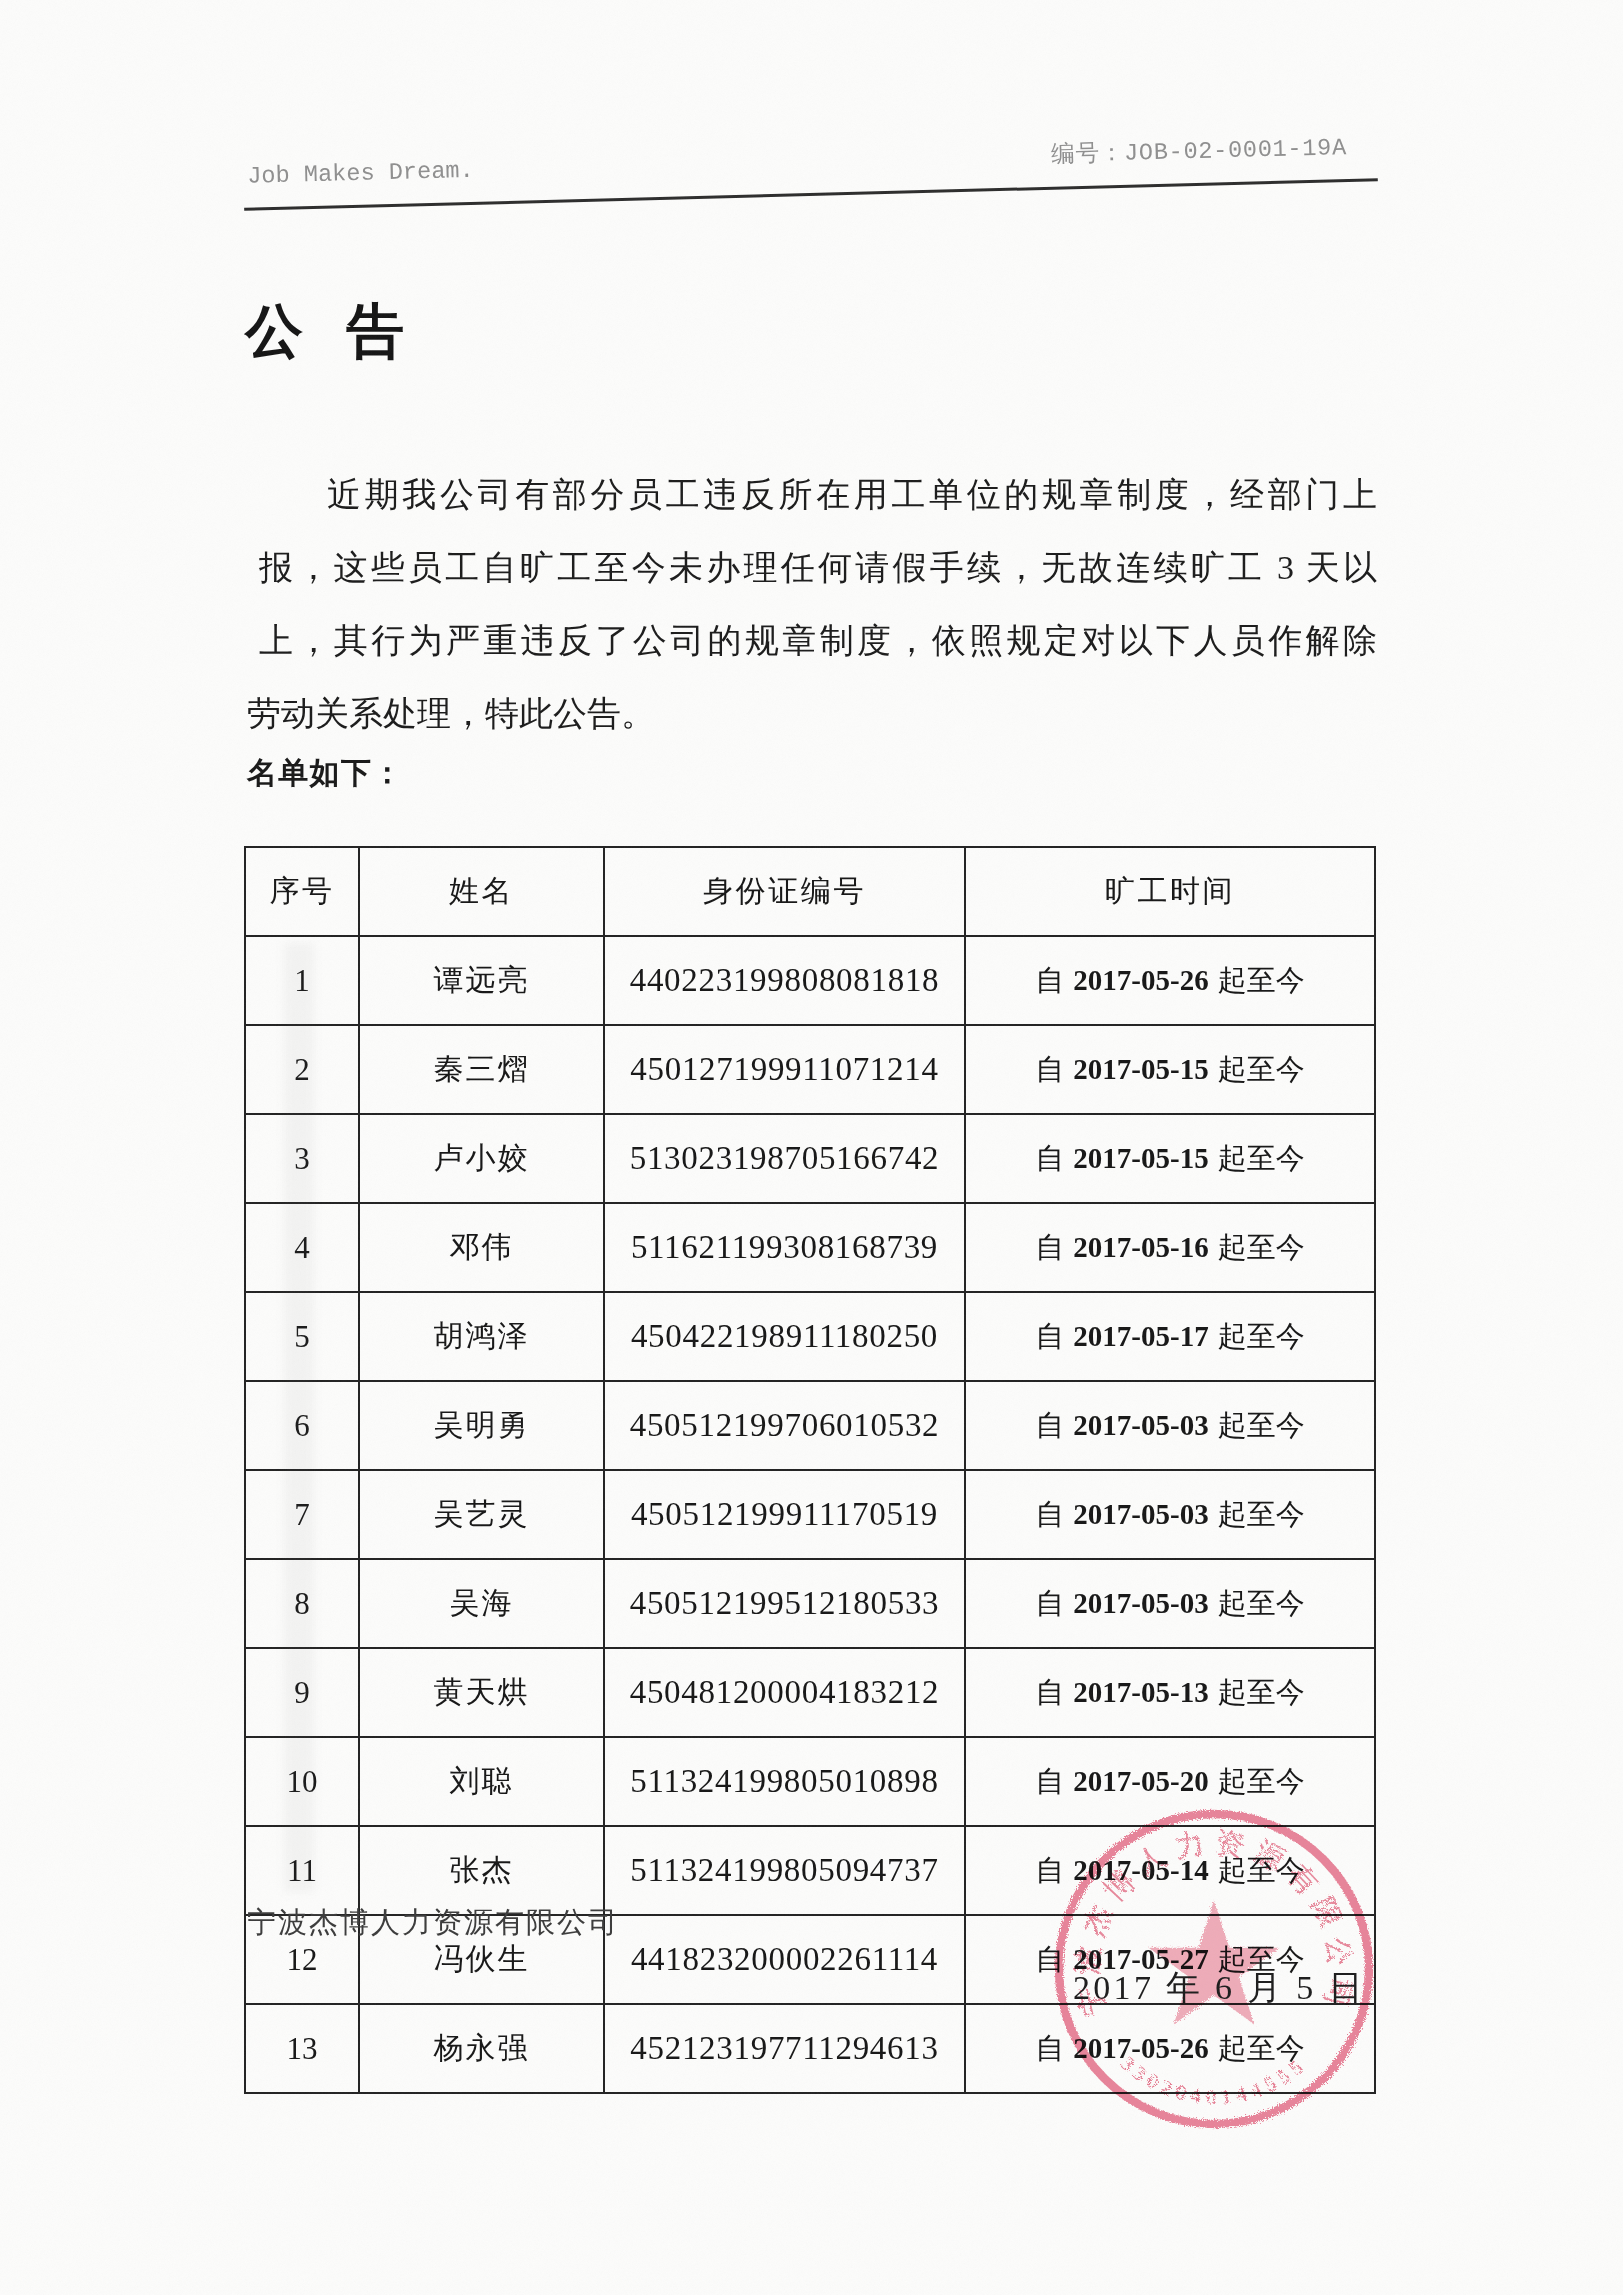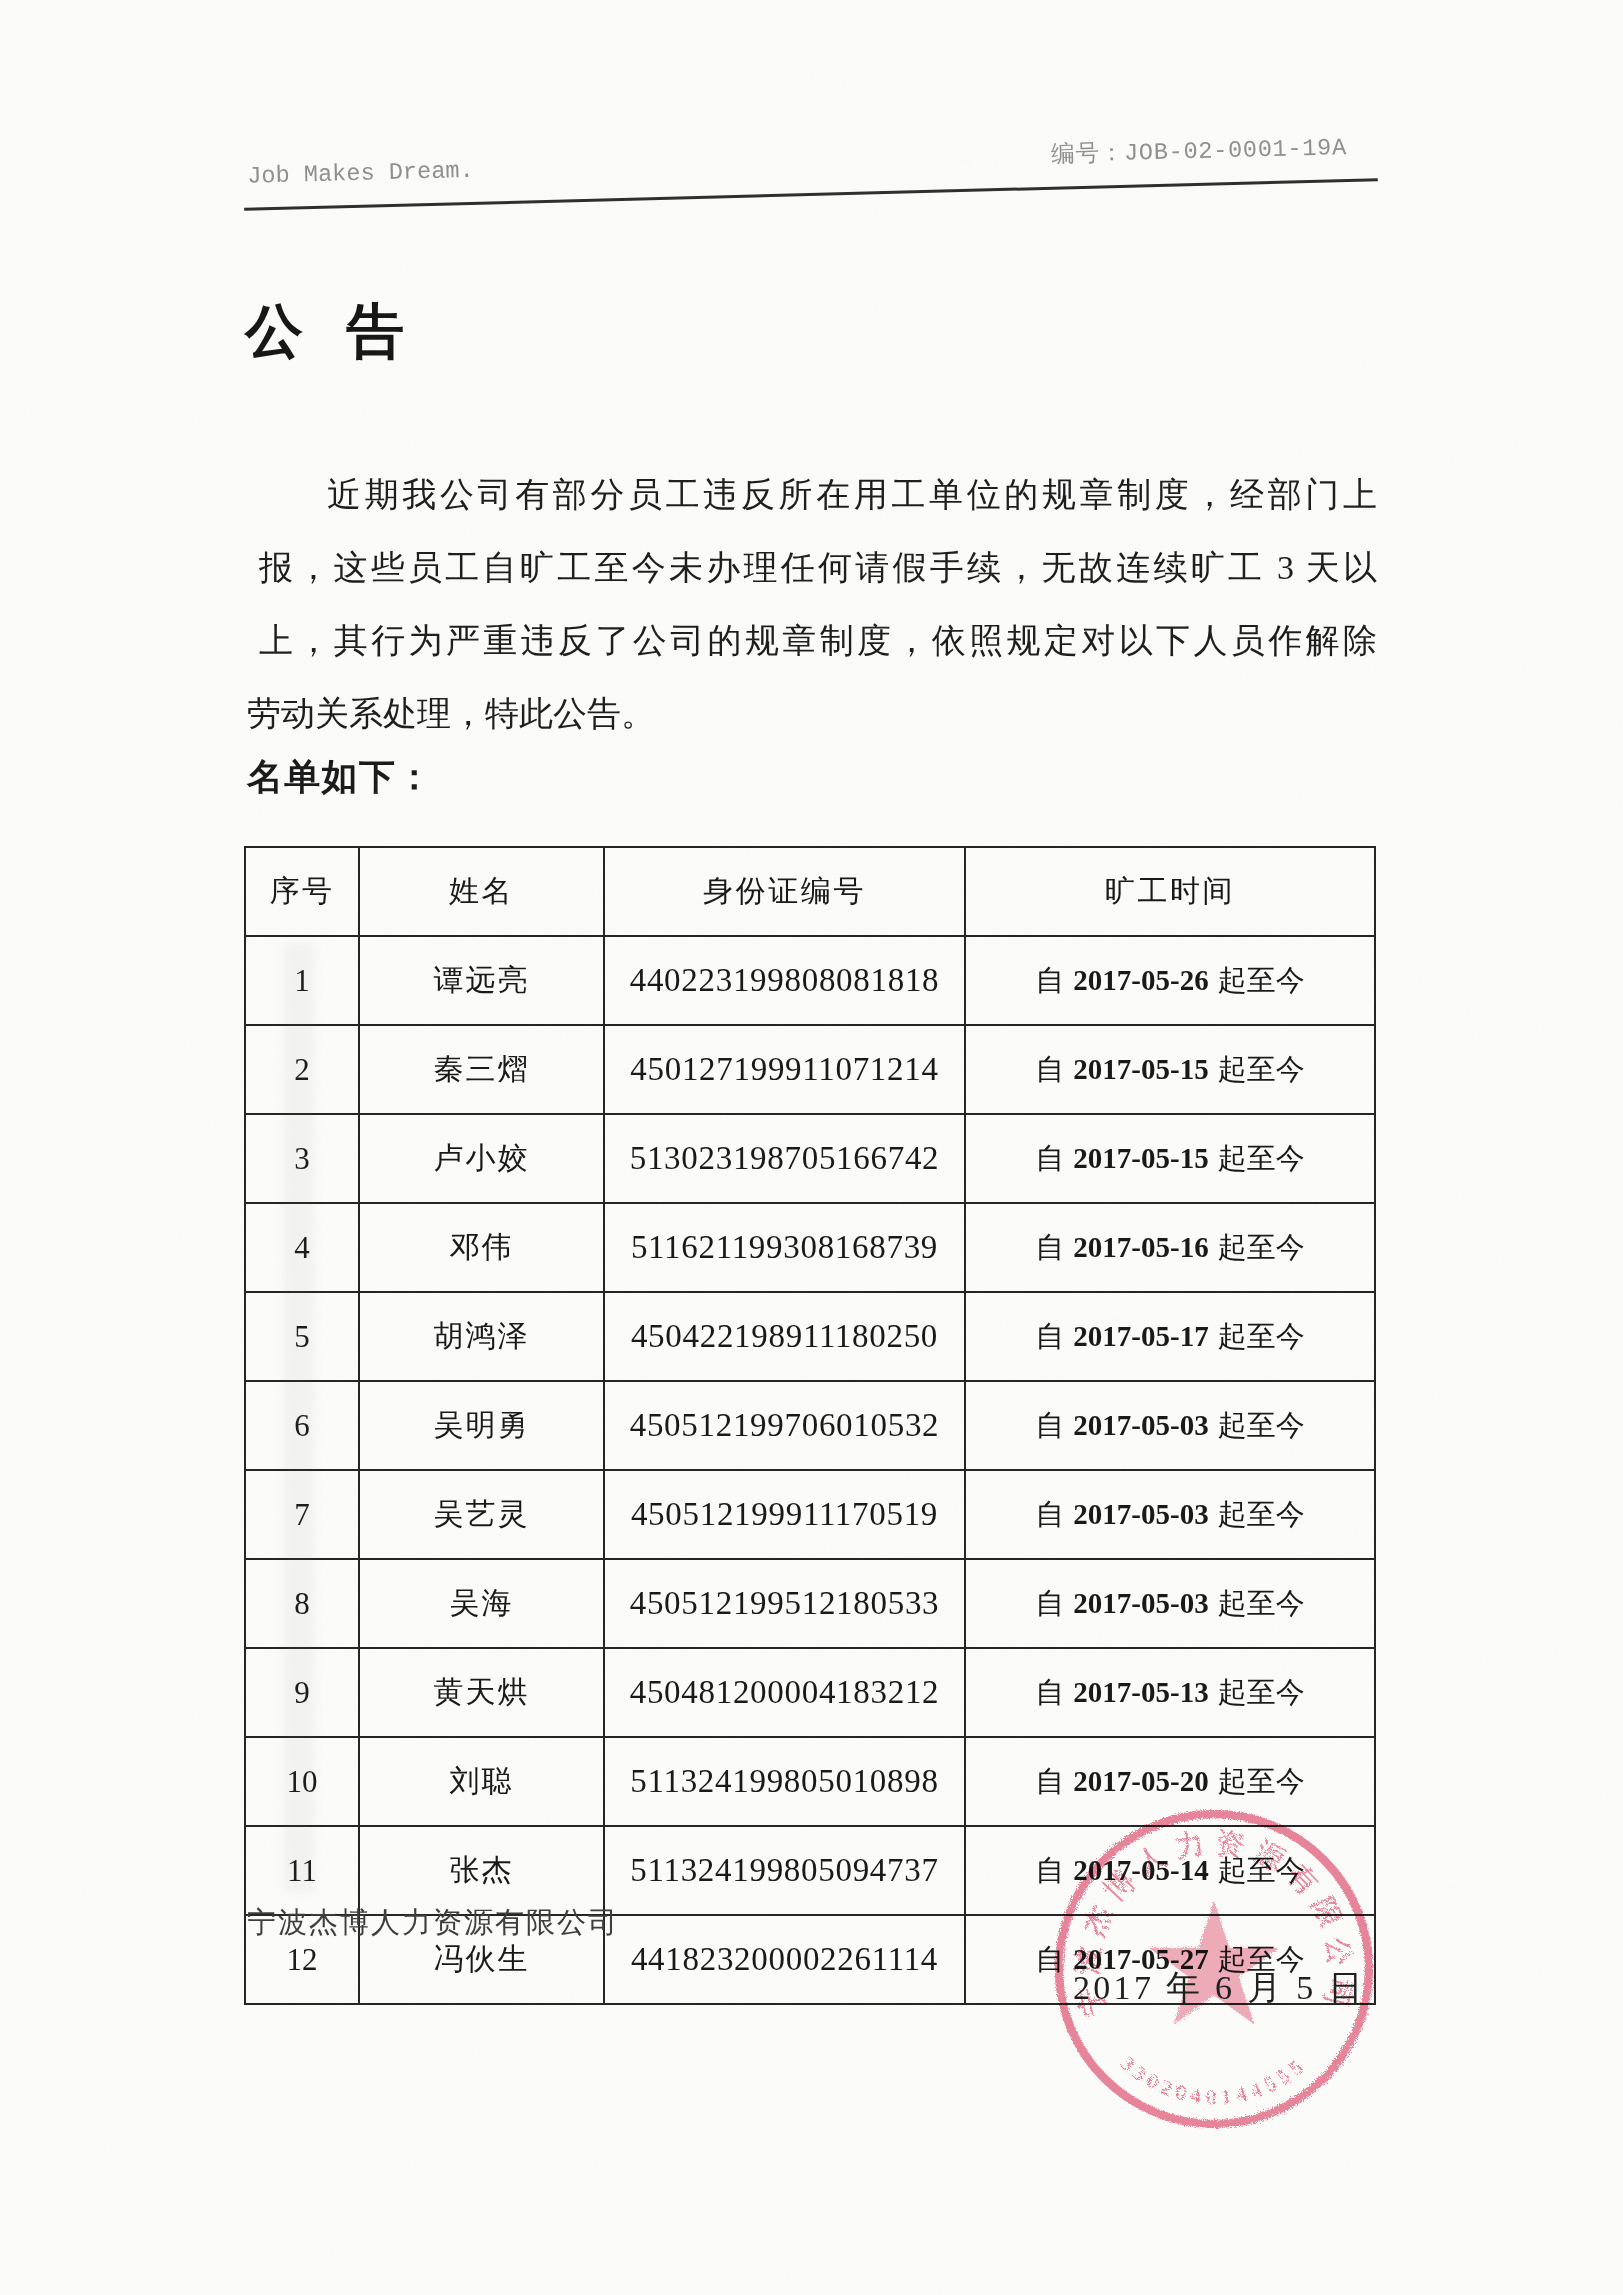--- a/index.html
+++ b/index.html
@@ -24,21 +24,21 @@
   .title{
     position:absolute;left:245px;width:1132px;top:293px;margin:0;
     font-size:58px;font-weight:bold;letter-spacing:14.4px;color:#141414;
   }
   
   .bodytext{position:absolute;left:247px;width:1130px;top:458px;font-size:34px;color:#1b1b1b;}
   .line{height:73px;line-height:73px;}
   .line.just{text-align:justify;text-align-last:justify;margin-left:12px;}
   .line.indent{text-indent:68px;}
   
-  .list-intro{position:absolute;left:247px;top:753px;font-size:36px;font-weight:bold;color:#181818;letter-spacing:1.3px;}
+  .list-intro{position:absolute;left:247px;top:753px;font-size:30px;font-weight:bold;color:#181818;letter-spacing:1.3px;}
   
   table.roster{
     position:absolute;left:244px;top:846px;width:1130px;
     border-collapse:collapse;table-layout:fixed;color:#161616;
   }
   table.roster th,table.roster td{
     border:2.6px solid #222;text-align:center;vertical-align:middle;
     padding:0;font-weight:normal;overflow:hidden;
   }
   table.roster tr{height:89px;}
@@ -161,20 +161,26 @@
           <td class="c-no">11</td>
           <td class="c-name">张杰</td>
           <td class="c-id">511324199805094737</td>
           <td class="c-period"><span class="pfx">自</span><span class="dnum">2017-05-14</span><span class="sfx">起至今</span></td>
         </tr>
         <tr>
           <td class="c-no">12</td>
           <td class="c-name">冯伙生</td>
           <td class="c-id">441823200002261114</td>
           <td class="c-period"><span class="pfx">自</span><span class="dnum">2017-05-27</span><span class="sfx">起至今</span></td>
+        </tr>
+        <tr>
+          <td class="c-no">13</td>
+          <td class="c-name">杨永强</td>
+          <td class="c-id">452123197711294613</td>
+          <td class="c-period"><span class="pfx">自</span><span class="dnum">2017-05-26</span><span class="sfx">起至今</span></td>
         </tr>
       </tbody>
   </table>
 
   <div class="smudge"></div>
 
   <div class="company">宁波杰博人力资源有限公司</div>
   <div class="dateline">2017 年 6 月 5 日</div>
 
   <svg class="stamp" viewBox="0 0 520 520" xmlns="http://www.w3.org/2000/svg">

